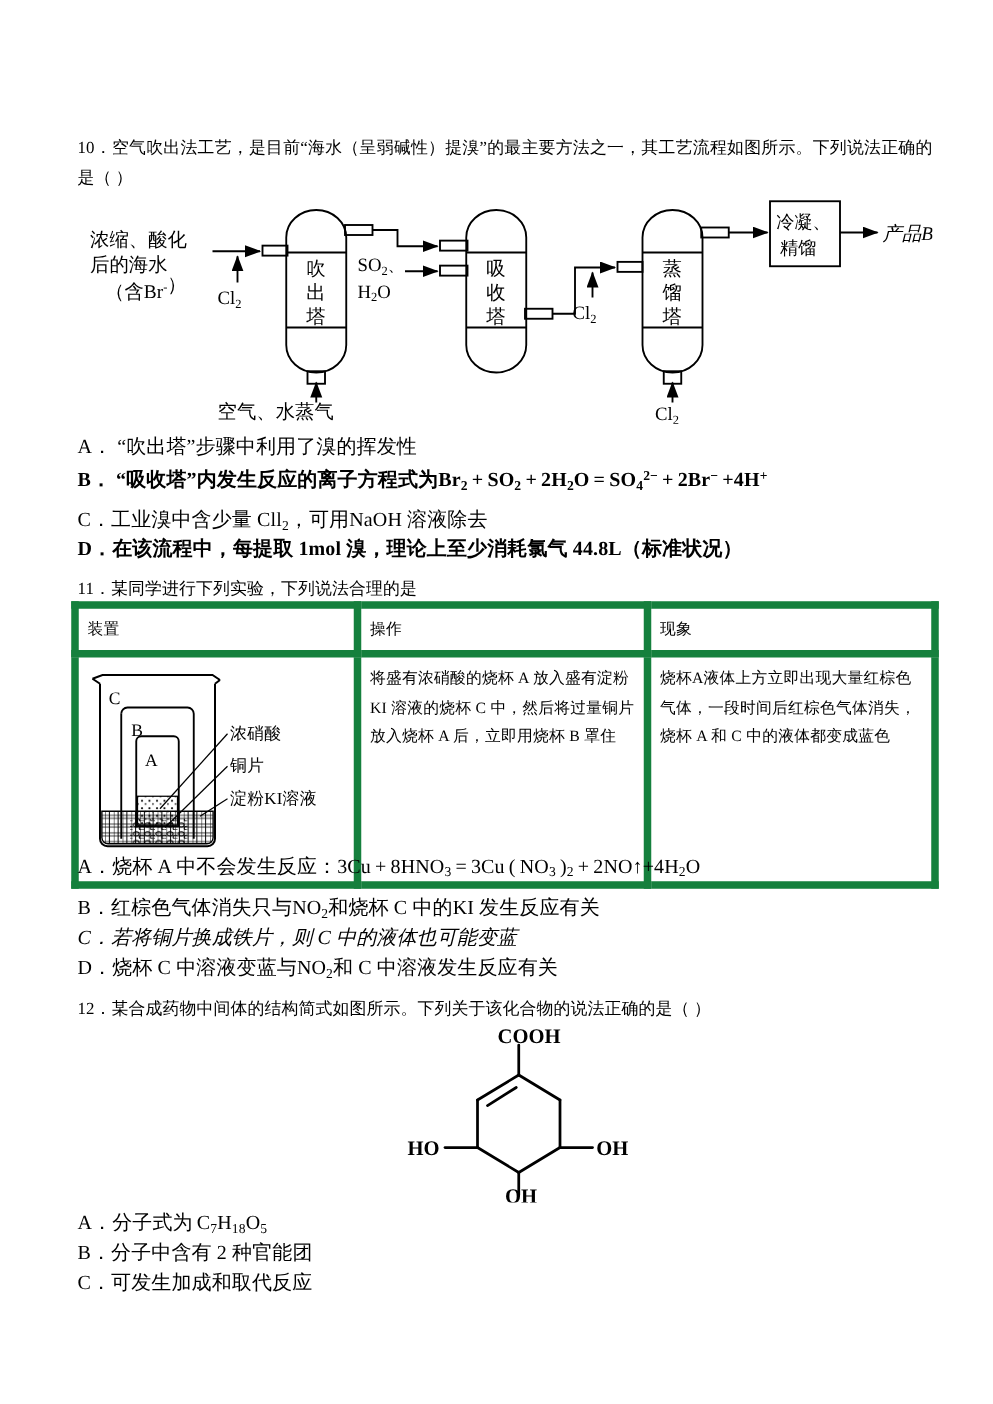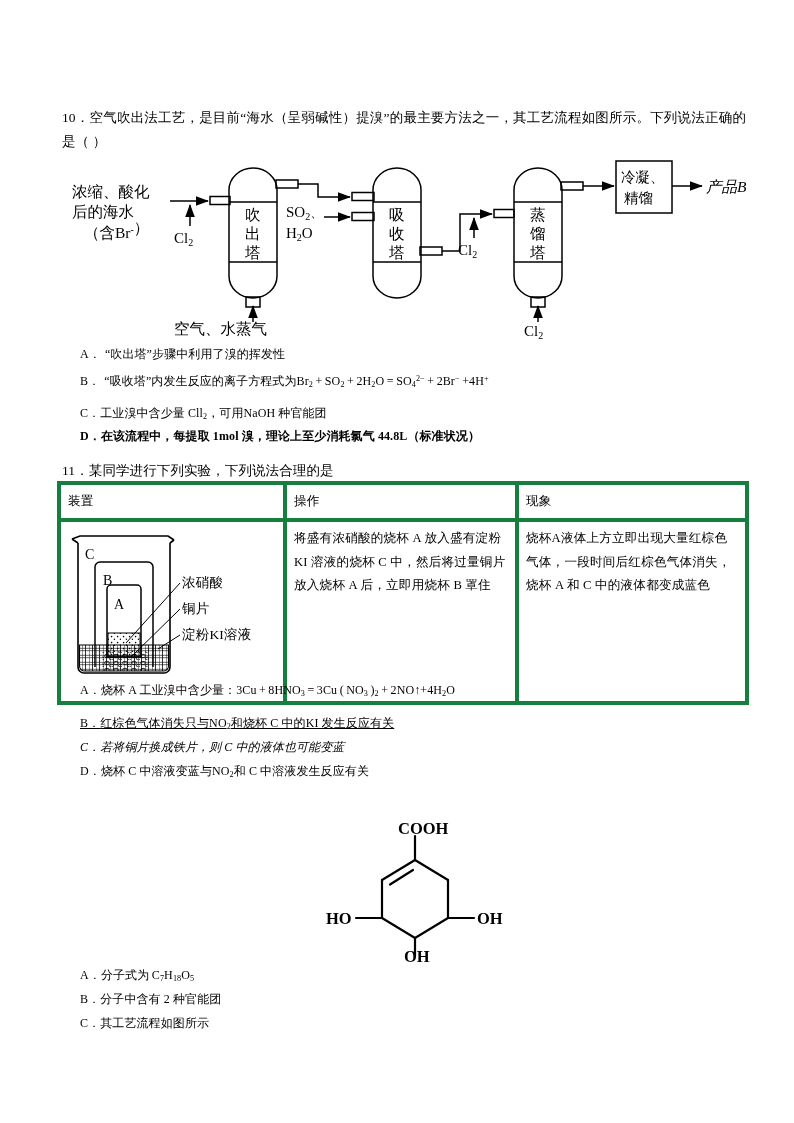--- a/index.html
+++ b/index.html
@@ -24,25 +24,24 @@
   }
   .q-block { position: absolute; left: 62px; width: 684px; }
 
   .q-stem {
     font-size: 13.5px;
     line-height: 1.75;
     text-align: justify;
     letter-spacing: 0.1px;
   }
   .opt {
-    font-size: 12px;
+    font-size: 16px;
     line-height: 1.6;
     letter-spacing: 0.1px;
     white-space: nowrap;
-    margin-left: 18px;
   }
   .opt-sp { display:inline-block; width:4px; }
   sub { font-size: 68%; vertical-align: -0.28em; }
   sup { font-size: 68%; vertical-align: 0.45em; }
   .math { font-family: "Liberation Serif", "DejaVu Serif", serif; }
 
   
   #flow-diagram {
     position: absolute;
     left: 62px;
@@ -55,21 +54,21 @@
   
   #exp-table {
     position: absolute;
     left: 57px;
     top: 465px;
     width: 688px;
     border-collapse: collapse;
     table-layout: fixed;
   }
   #exp-table th, #exp-table td {
-    border: 4px solid #15803d;
+    border: 6px solid #15803d;
     vertical-align: top;
     padding: 5px 7px;
     font-size: 12.6px;
     line-height: 1.85;
     text-align: left;
     font-weight: normal;
     letter-spacing: 0.2px;
   }
   #exp-table th { height: 22px; }
   .col-a { width: 226px; }
@@ -189,29 +188,29 @@
       </g>
     </svg>
   </div>
 
   <div class="q-block" style="top:329px;">
     <div class="opt">
       <span>A．</span><span class="opt-sp"></span><span>“吹出塔”步骤中利用了溴的挥发性</span>
     </div>
   </div>
 
-  <div class="q-block" style="top:356px;">
+  <div class="q-block" style="top:356px;font-weight:bold;">
     <div class="opt">
       <span>B．</span><span class="opt-sp"></span><span>“吸收塔”内发生反应的离子方程式为</span><span class="math">Br<sub>2</sub> + SO<sub>2</sub> + 2H<sub>2</sub>O = SO<sub>4</sub><sup>2−</sup> + 2Br<sup>−</sup> +4H<sup>+</sup></span>
     </div>
   </div>
 
   <div class="q-block" style="top:388px;">
     <div class="opt">
-      <span>C．</span><span>工业溴中含少量 Cl</span><span class="math">l<sub>2</sub></span><span>，可用NaOH 种官能团</span>
+      <span>C．</span><span>工业溴中含少量 Cl</span><span class="math">l<sub>2</sub></span><span>，可用NaOH 溶液除去</span>
     </div>
   </div>
 
   <div class="q-block" style="top:411px;font-weight:bold;">
     <div class="opt">
       <span>D．</span><span>在该流程中，每提取 1mol 溴，理论上至少消耗氯气 44.8L（标准状况）</span>
     </div>
   </div>
 
   <div class="q-block" style="top:443px;">
@@ -282,42 +281,45 @@
           </svg>
         </td>
         <td>将盛有浓硝酸的烧杯 A 放入盛有淀粉 KI 溶液的烧杯 C 中，然后将过量铜片放入烧杯 A 后，立即用烧杯 B 罩住</td>
         <td>烧杯A液体上方立即出现大量红棕色气体，一段时间后红棕色气体消失，烧杯 A 和 C 中的液体都变成蓝色</td>
       </tr>
     </tbody>
   </table>
 
   <div class="q-block" style="top:665px;">
     <div class="opt">
-      <span>A．</span><span>烧杯 A 工业溴中含少量：</span><span class="math">3Cu + 8HNO<sub>3</sub> = 3Cu ( NO<sub>3</sub> )<sub>2</sub> + 2NO↑+4H<sub>2</sub>O</span>
-    </div>
-  </div>
-
-  <div class="q-block" style="top:698px;text-decoration:underline;">
+      <span>A．</span><span>烧杯 A 中不会发生反应：</span><span class="math">3Cu + 8HNO<sub>3</sub> = 3Cu ( NO<sub>3</sub> )<sub>2</sub> + 2NO↑+4H<sub>2</sub>O</span>
+    </div>
+  </div>
+
+  <div class="q-block" style="top:698px;">
     <div class="opt">
       <span>B．</span><span>红棕色气体消失只与NO</span><span class="math"><sub>2</sub></span><span>和烧杯 C 中的KI 发生反应有关</span>
     </div>
   </div>
 
   <div class="q-block" style="top:722px;font-style:italic;">
     <div class="opt">
       <span>C．</span><span>若将铜片换成铁片，则 C 中的液体也可能变蓝</span>
     </div>
   </div>
 
   <div class="q-block" style="top:746px;">
     <div class="opt">
       <span>D．</span><span>烧杯 C 中溶液变蓝与NO</span><span class="math"><sub>2</sub></span><span>和 C 中溶液发生反应有关</span>
     </div>
   </div>
 
+  <div class="q-block" style="top:779px;">
+    <div class="q-stem">12．某合成药物中间体的结构简式如图所示。下列关于该化合物的说法正确的是（        ）</div>
+  </div>
 
   <div id="structure-figure">
     <svg width="230" height="140" viewBox="0 0 230 140" xmlns="http://www.w3.org/2000/svg">
       <g stroke="#000" stroke-width="2.2" fill="none" stroke-linecap="round">
 
         <line x1="115" y1="38" x2="148" y2="58"></line>
         <line x1="148" y1="58" x2="148" y2="96"></line>
         <line x1="148" y1="96" x2="115" y2="116"></line>
         <line x1="115" y1="116" x2="82" y2="96"></line>
         <line x1="82" y1="96" x2="82" y2="58"></line>
@@ -349,17 +351,17 @@
   </div>
 
   <div class="q-block" style="top:974px;">
     <div class="opt">
       <span>B．</span><span>分子中含有 2 种官能团</span>
     </div>
   </div>
 
   <div class="q-block" style="top:998px;">
     <div class="opt">
-      <span>C．</span><span>其工艺流程如图所示</span>
+      <span>C．</span><span>可发生加成和取代反应</span>
     </div>
   </div>
 
 </div>
 
 </body></html>

